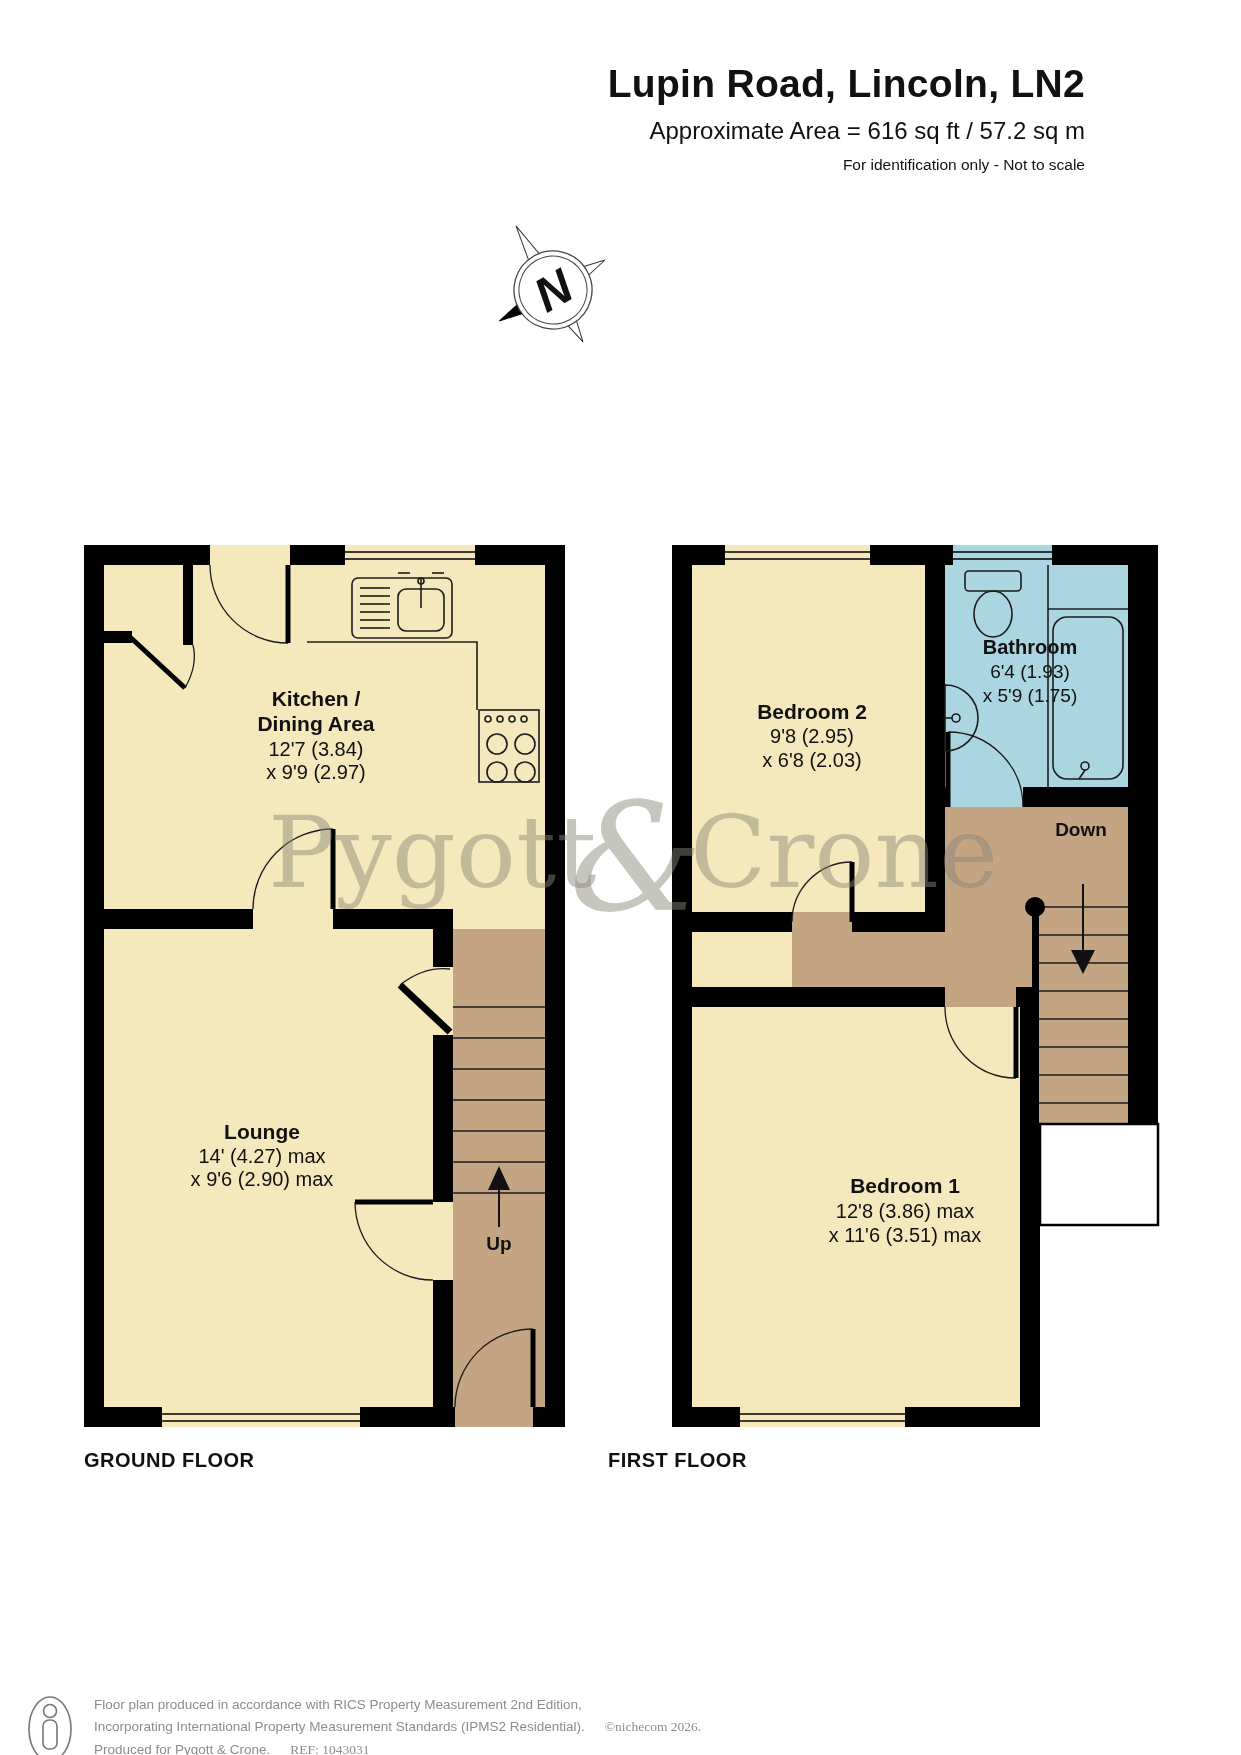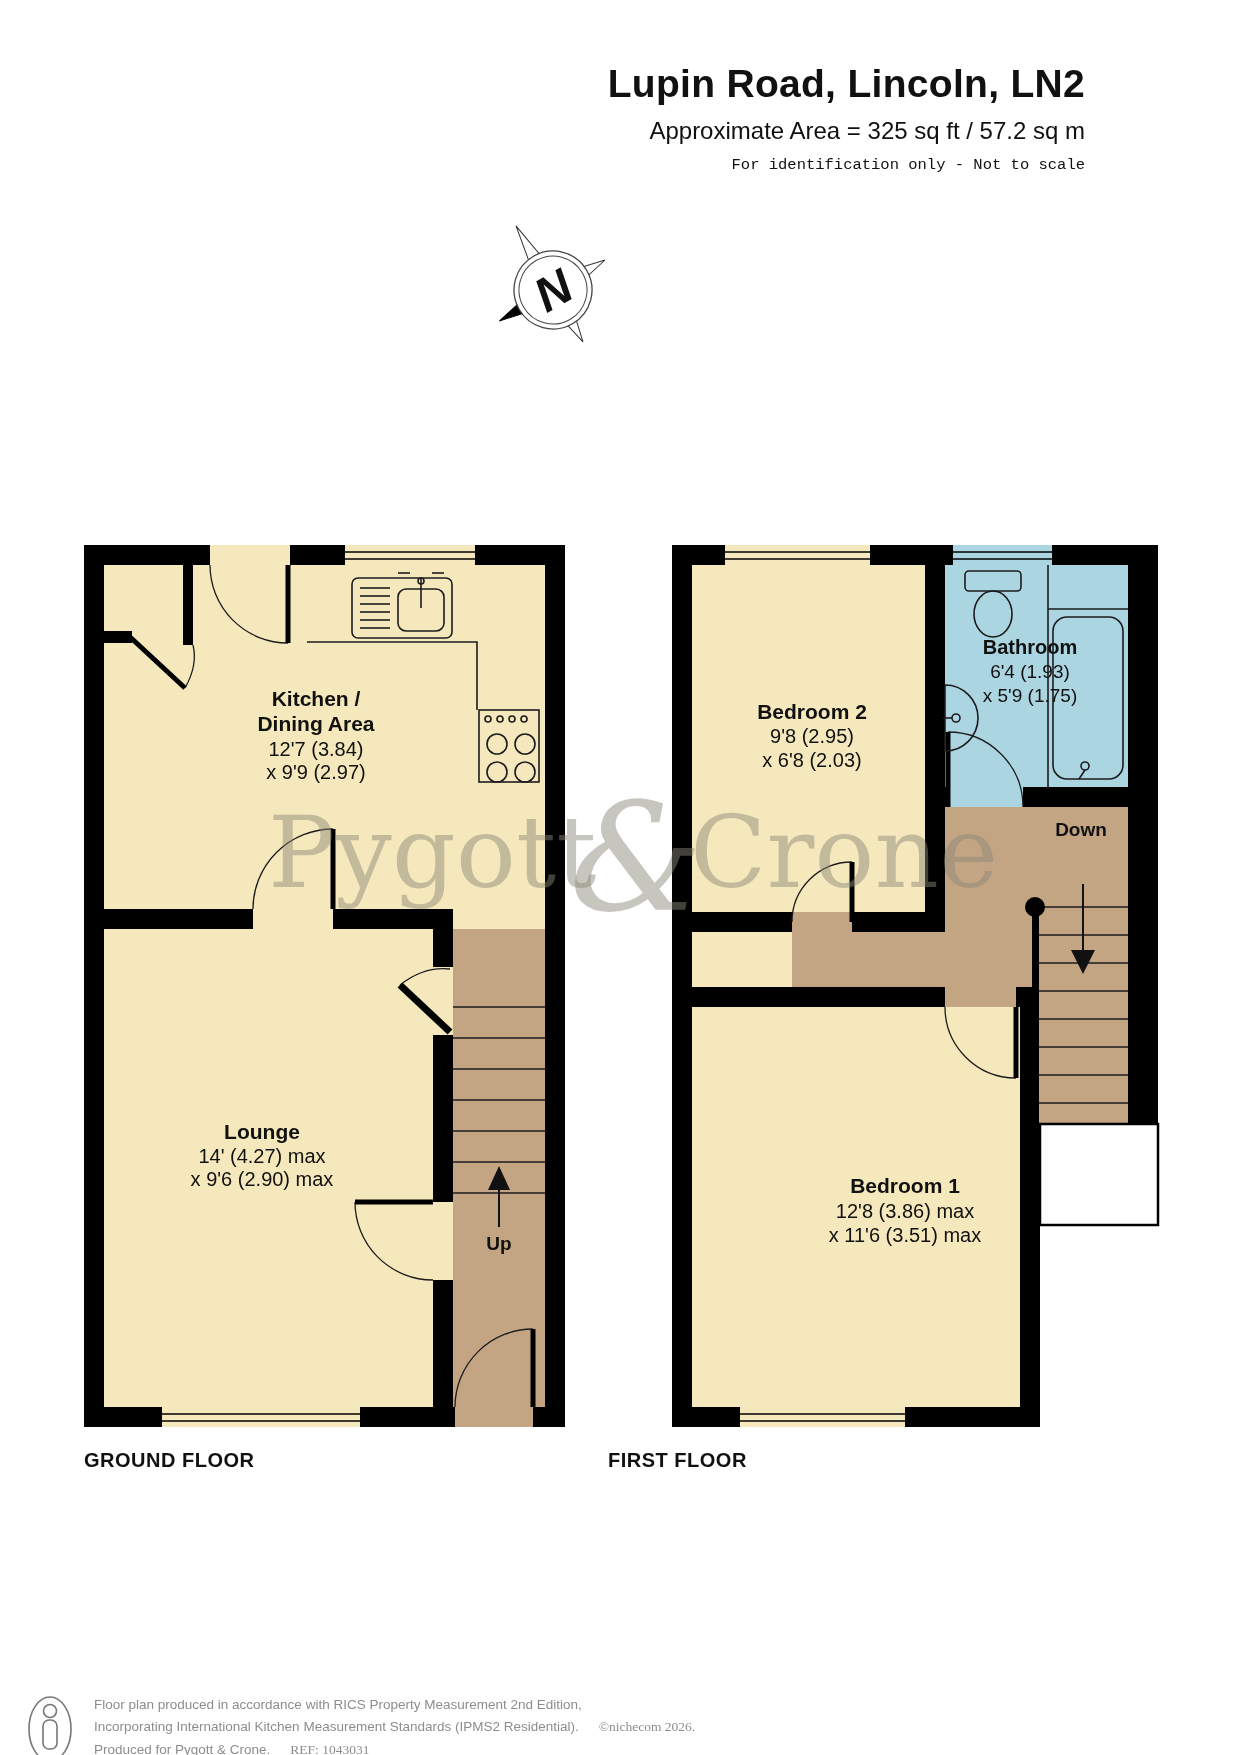--- a/index.html
+++ b/index.html
@@ -1,21 +1,21 @@
 <!DOCTYPE html>
 <html style="--cream: #F5E8BC; --brown: #C3A584; --blue: #ACD5E2; --wall: #000000; --wmc: #8B8978;"><head>
 <meta charset="utf-8">
 <style>
   html,body{margin:0;padding:0;background:#fff;font-family:"Liberation Sans",sans-serif;}
   .page{position:relative;width:1241px;height:1755px;background:#ffffff;overflow:hidden;margin-top:22px;}
 
   .header{position:absolute;top:40px;right:156px;text-align:right;color:#111;}
   .header .title{font-size:39px;font-weight:bold;letter-spacing:.3px;}
   .header .area{font-size:24px;margin-top:11px;}
-  .header .note{font-size:15.5px;margin-top:11px;font-family:Liberation Mono, monospace;}
+  .header .note{font-size:15.5px;margin-top:11px;}
 
   svg.plan{position:absolute;left:0;top:0;}
 
   .wall{fill:var(--wall,#000);}
   .floor{fill:var(--cream,#F5E8BC);}
   .hall{fill:var(--brown,#C3A584);}
   .bathf{fill:var(--blue,#ACD5E2);}
   .thin{stroke:#1c1c1c;stroke-width:1.6;fill:none;}
   .arc{stroke:#1c1c1c;stroke-width:1.3;fill:none;}
   .leaf{stroke:#000;stroke-width:5;}
@@ -40,21 +40,21 @@
           color:#8d8d8d;font-size:13.5px;line-height:1.65;}
   .footer .txt span.gap{margin-left:20px;font-family:Liberation Serif, serif;}
 </style>
 </head>
 <body>
 
 <div class="page">
 
   <div class="header">
     <div class="title">Lupin Road, Lincoln, LN2</div>
-    <div class="area">Approximate Area = 325 sq ft / 57.2 sq m</div>
+    <div class="area">Approximate Area = 616 sq ft / 57.2 sq m</div>
     <div class="note">For identification only - Not to scale</div>
   </div>
 
   <svg class="plan" width="1241" height="1755" viewBox="0 0 1241 1755">
 
     <g transform="translate(553,268) rotate(-30)">
       <polygon class="cpt" points="0,-74 10,-16 -10,-16"></polygon>
       <polygon class="cpt" points="60,0 16,-10 16,10"></polygon>
       <polygon class="cpt" points="0,60 10,16 -10,16"></polygon>
       <polygon class="cptb" points="-62,0 -16,-10 -16,10"></polygon>
@@ -279,21 +279,21 @@
 
   <div class="footer">
     <svg width="48" height="70" viewBox="0 0 48 70">
       <ellipse cx="24" cy="35" rx="21" ry="32" fill="none" stroke="#777" stroke-width="1.6"></ellipse>
       <circle cx="24" cy="17" r="6.5" fill="none" stroke="#777" stroke-width="1.6"></circle>
       <rect x="17" y="26" width="14" height="29" rx="6" fill="none" stroke="#777" stroke-width="1.6"></rect>
     </svg>
     <div class="txt">
       <div>Floor plan produced in accordance with RICS Property Measurement 2nd Edition,</div>
       <div>
-        <span>Incorporating International Kitchen Measurement Standards (IPMS2 Residential).</span><span class="gap">©nichecom 2026.</span>
+        <span>Incorporating International Property Measurement Standards (IPMS2 Residential).</span><span class="gap">©nichecom 2026.</span>
       </div>
       <div>
         <span>Produced for Pygott &amp; Crone.</span><span class="gap">REF: 1043031</span>
       </div>
     </div>
   </div>
 
 </div>
 
 </body></html>

